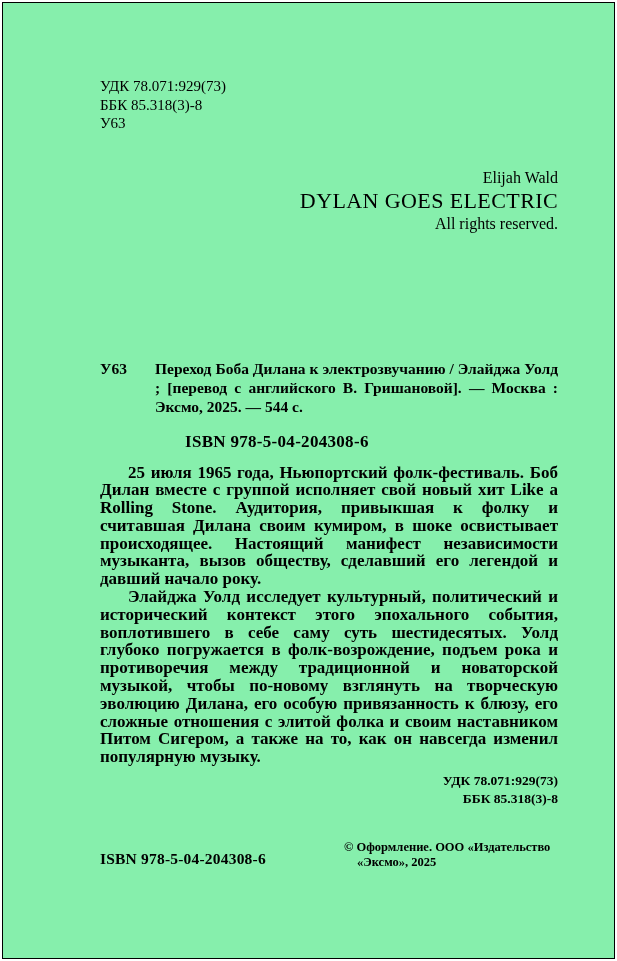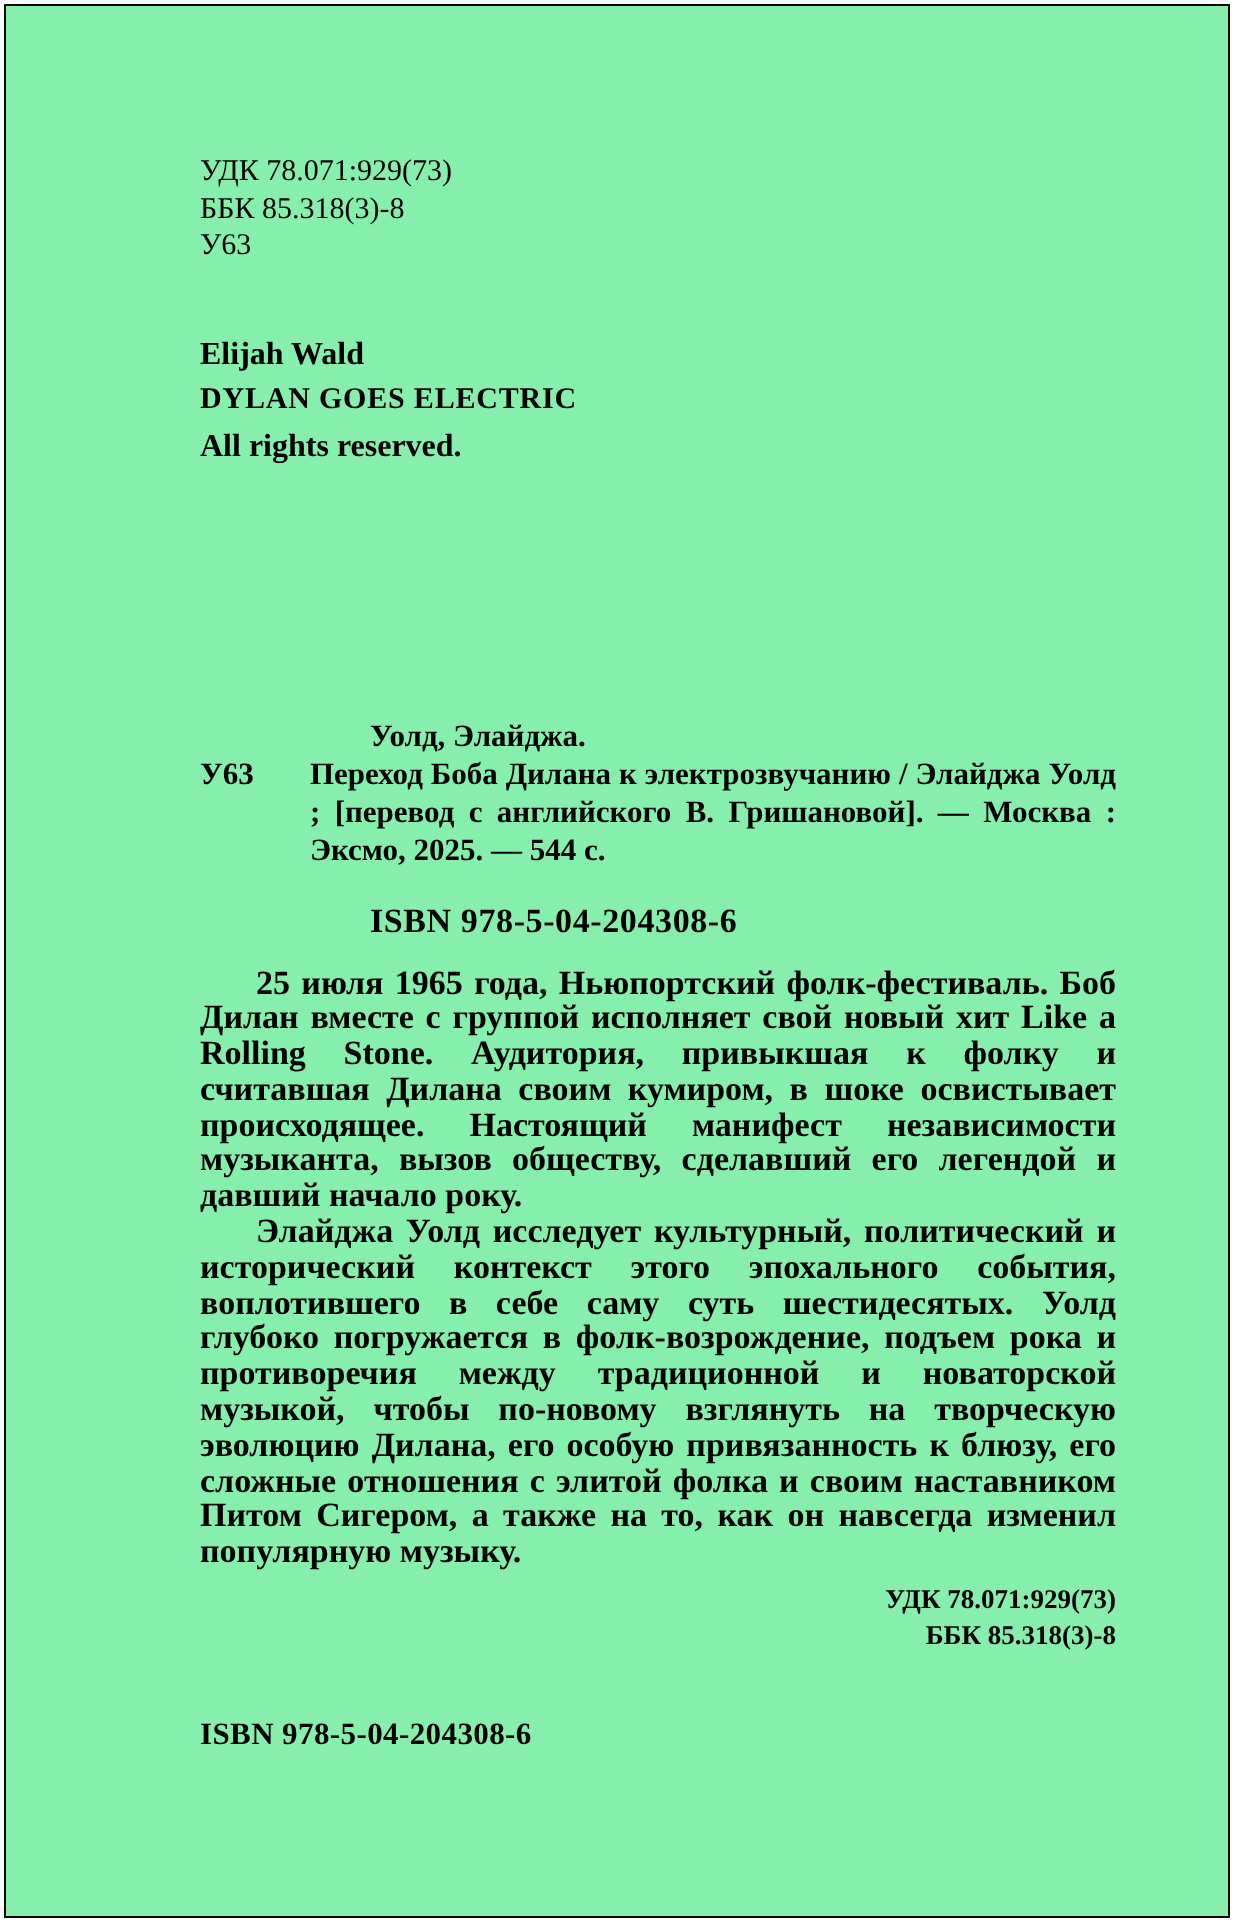--- a/index.html
+++ b/index.html
@@ -20,28 +20,28 @@
       padding: 74px 56px 28px 97px;
       background: #86efac;
       overflow: hidden;
     }
     .top-codes {
       font-size: 15px;
       line-height: 18.5px;
       font-weight: normal;
     }
     .original {
-      text-align: left;
+      text-align: right;
       margin-top: 33px;
       font-size: 16px;
       line-height: 23px;
-      font-weight: bold;
+      font-weight: normal;
     }
     .orig-title {
-      font-size: 15px;
+      font-size: 22px;
       letter-spacing: 0.4px;
     }
     .catalog {
       margin-top: 124px;
       font-size: 15.5px;
       font-weight: bold;
       line-height: 19px;
     }
     .cat-author {
       margin-left: 85px;
@@ -115,35 +115,35 @@
     <div>У63</div>
   </div>
 
   <div class="original">
     <div>Elijah Wald</div>
     <div class="orig-title">DYLAN GOES ELECTRIC</div>
     <div>All rights reserved.</div>
   </div>
 
   <div class="catalog">
-    <div class="cat-author">Уолд, Элайджа.</div>
     <div class="cat-entry">
       <span class="cat-code">У63</span>
       <span>Переход Боба Дилана к электрозвучанию / Элайджа Уолд ; [перевод с английского В. Гришановой]. — Москва : Эксмо, 2025. — 544 с.</span>
     </div>
     <div class="isbn-mid">ISBN 978-5-04-204308-6</div>
   </div>
 
   <p class="annotation first">25 июля 1965 года, Ньюпортский фолк-фестиваль. Боб Дилан вместе с группой исполняет свой новый хит Like a Rolling Stone. Аудитория, привыкшая к фолку и считавшая Дилана своим кумиром, в шоке освистывает происходящее. Настоящий манифест независимости музыканта, вызов обществу, сделавший его легендой и давший начало року.</p>
   <p class="annotation">Элайджа Уолд исследует культурный, политический и исторический контекст этого эпохального события, воплотившего в себе саму суть шестидесятых. Уолд глубоко погружается в фолк-возрождение, подъем рока и противоречия между традиционной и новаторской музыкой, чтобы по-новому взглянуть на творческую эволюцию Дилана, его особую привязанность к блюзу, его сложные отношения с элитой фолка и своим наставником Питом Сигером, а также на то, как он навсегда изменил популярную музыку.</p>
 
   <div class="bottom-codes">
     <div>УДК 78.071:929(73)</div>
     <div>ББК 85.318(3)-8</div>
   </div>
 
   <div class="footer-row">
     <div class="isbn-bottom">ISBN 978-5-04-204308-6</div>
     <div class="copyrights">
+      <div class="c-item">© Оформление. ООО «Издательство «Эксмо», 2025</div>
     </div>
   </div>
 
 </div>
 
 </body></html>

